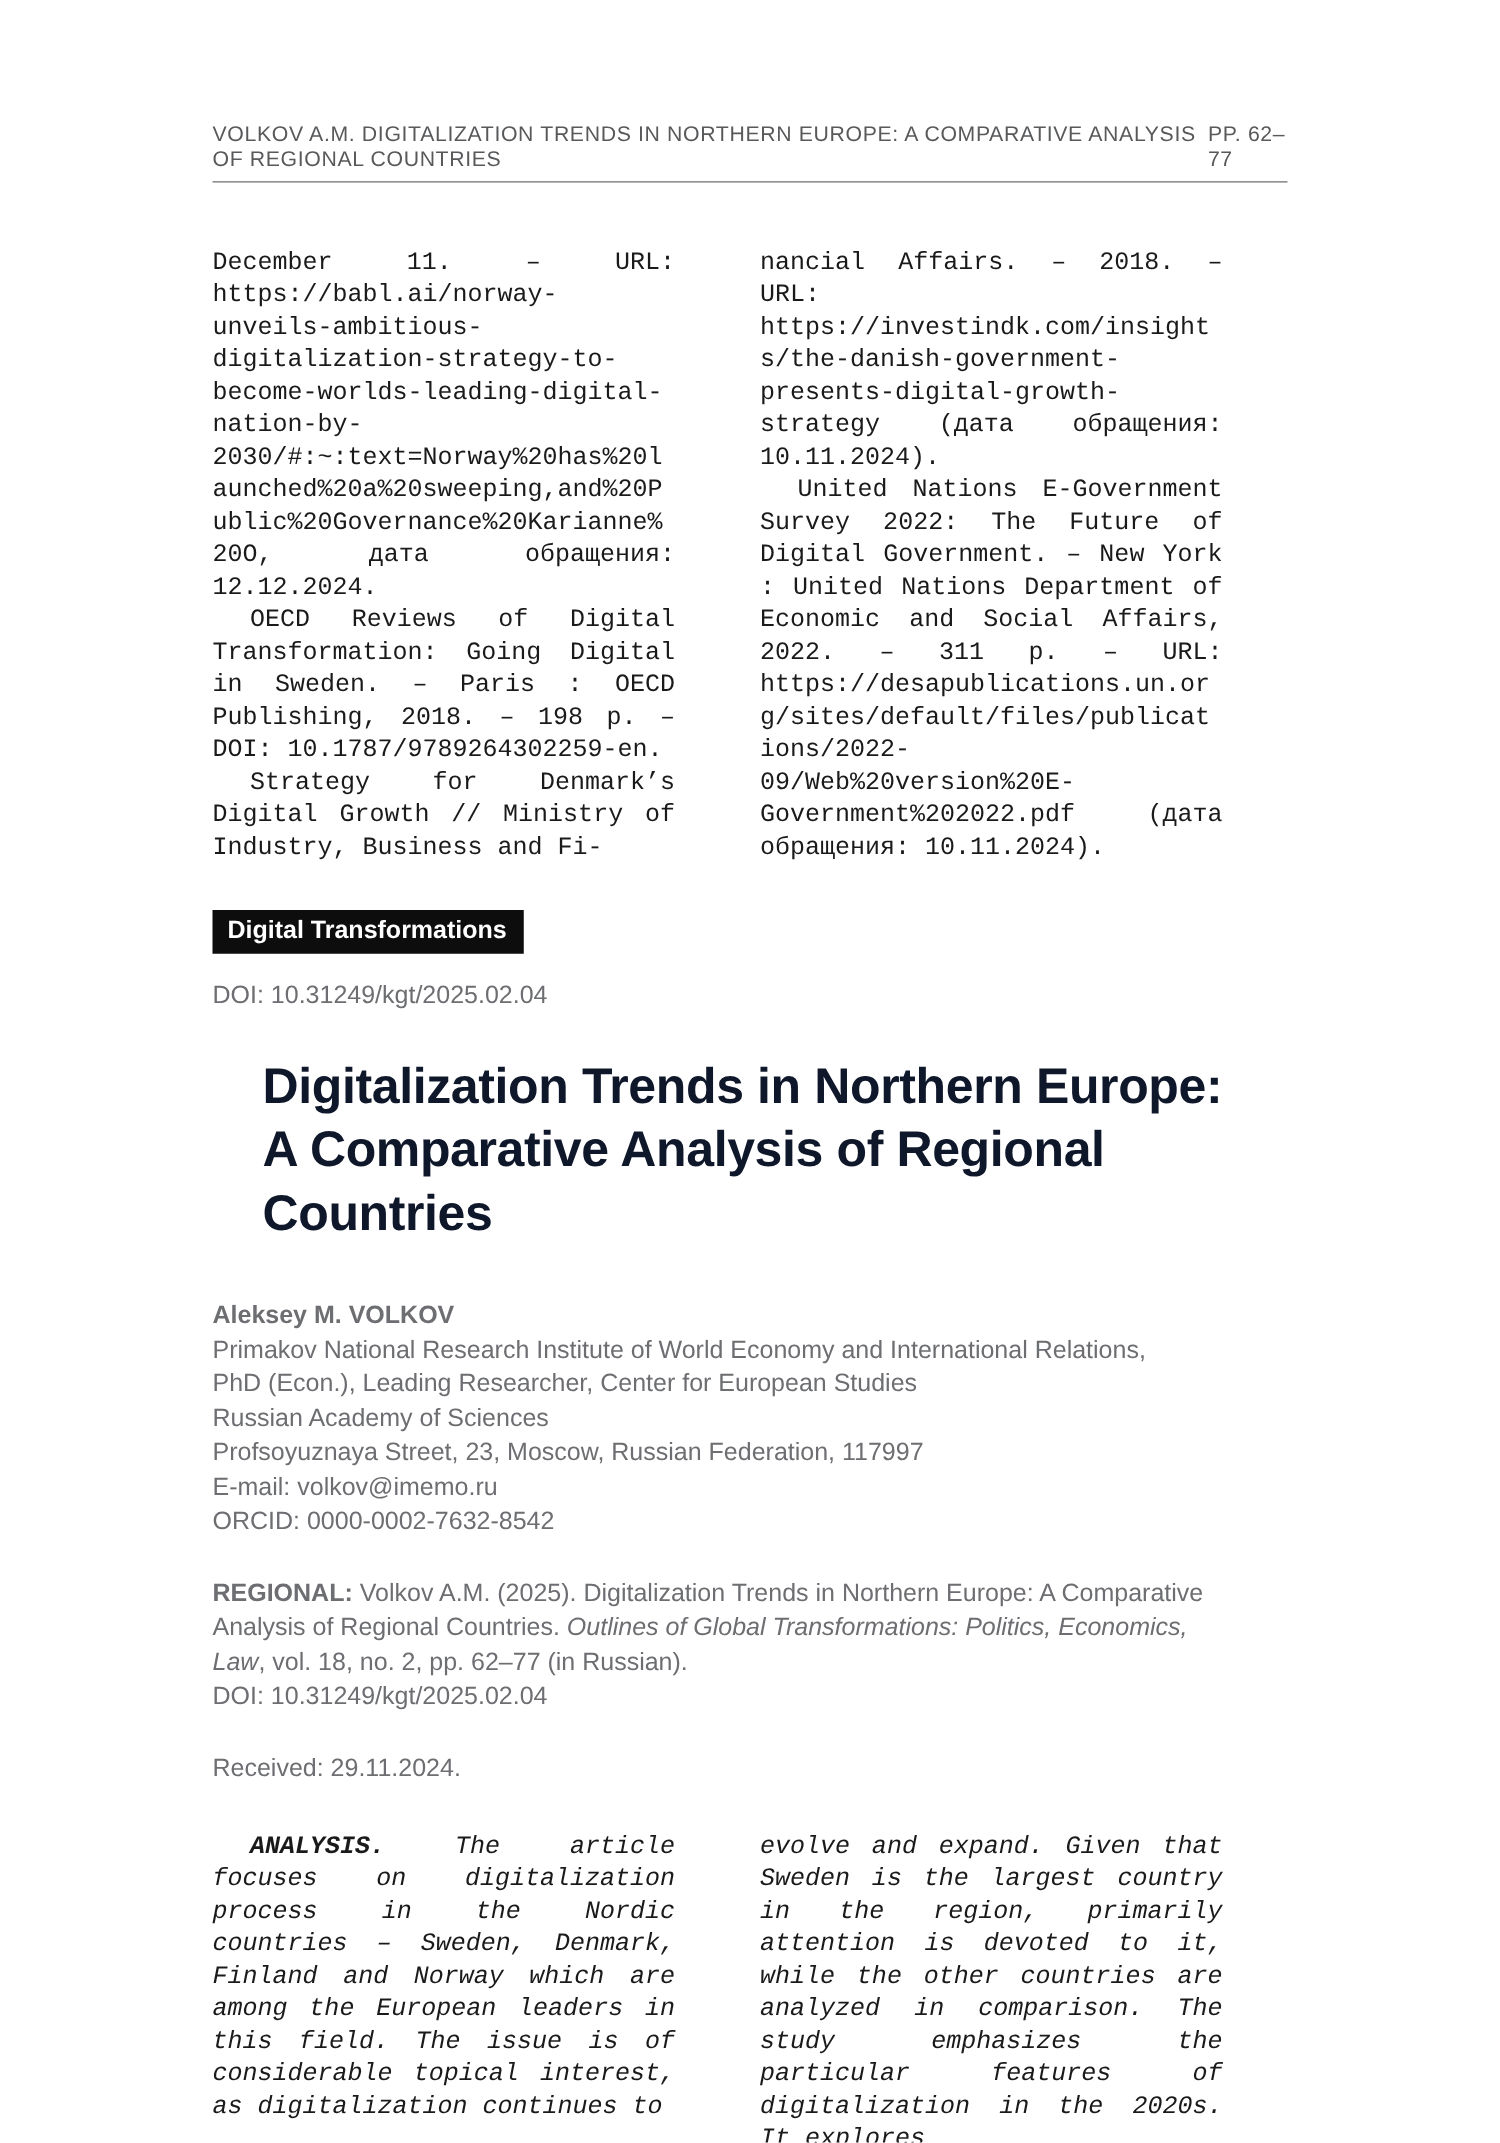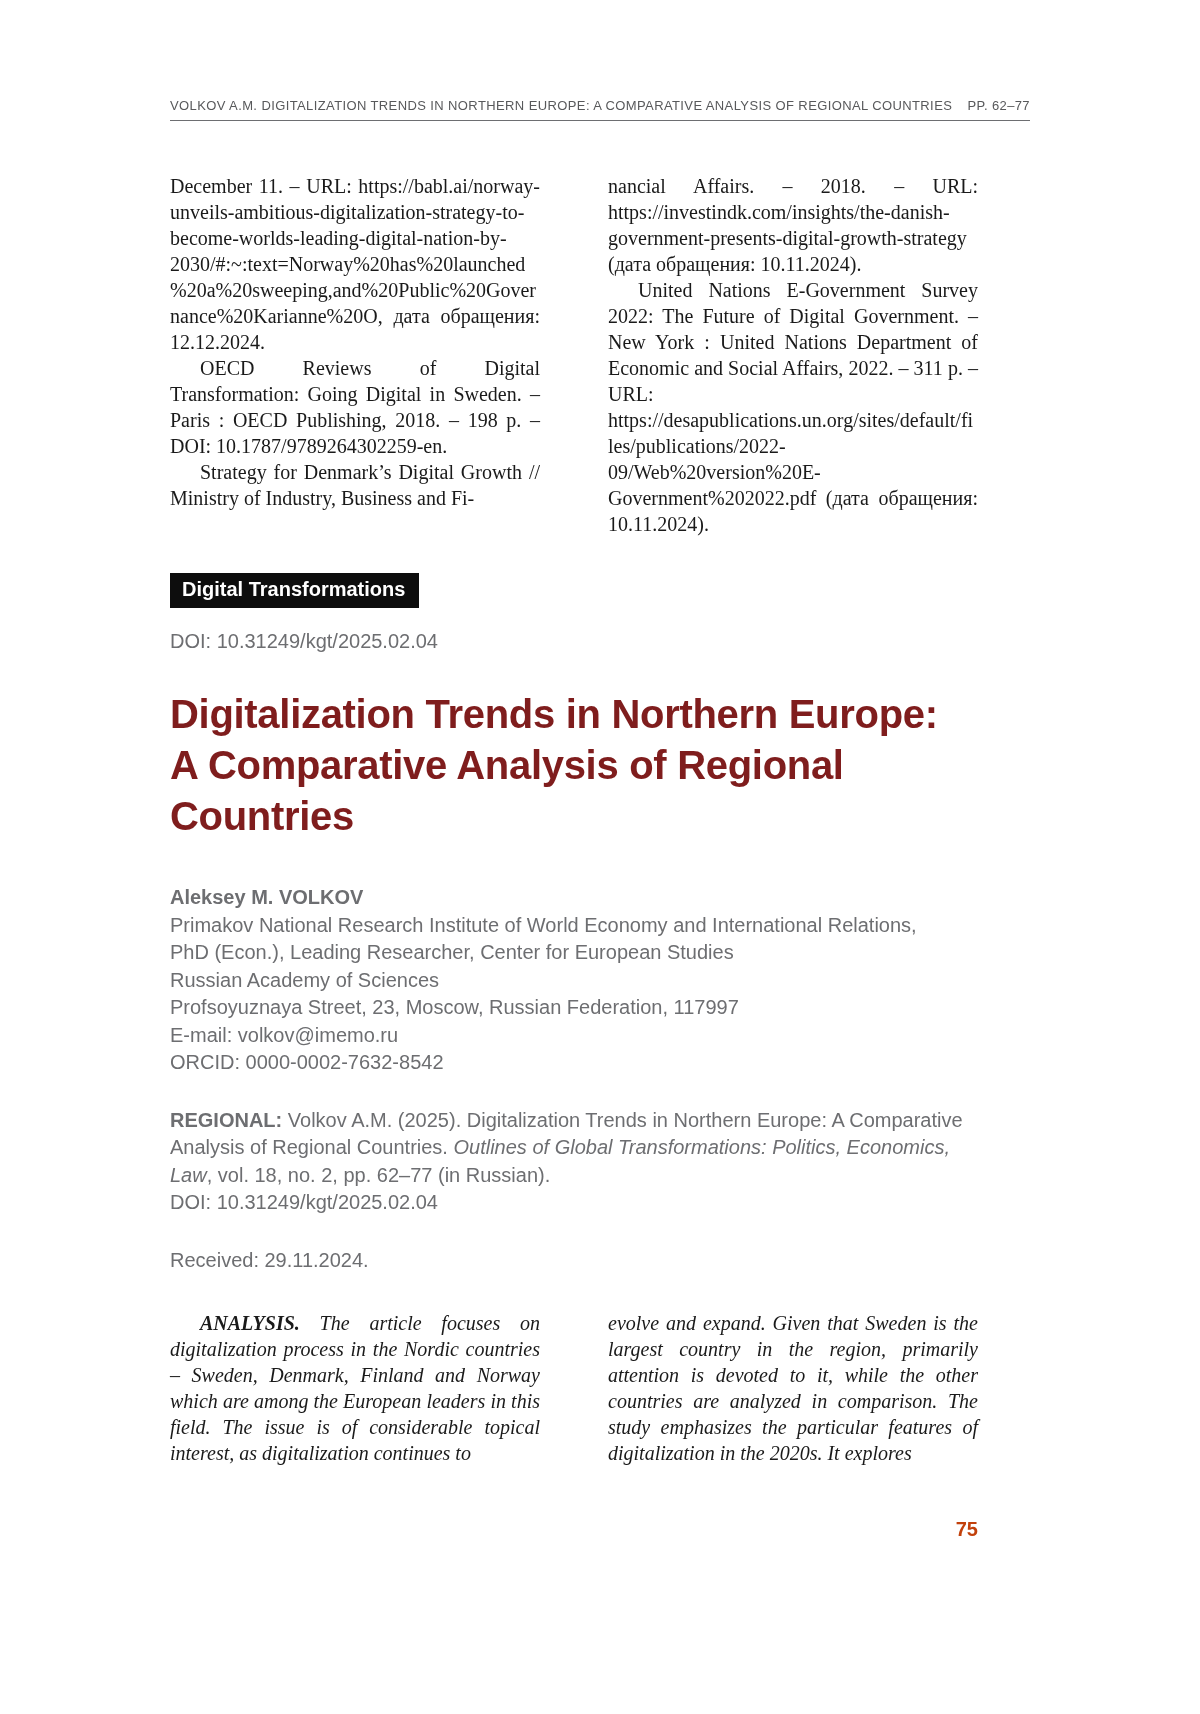--- a/index.html
+++ b/index.html
@@ -9,28 +9,28 @@
     font-family:"Liberation Serif", serif; color:#1a1a1a;
     overflow:hidden;
   }
   .page { position:absolute; inset:0; }
 
   
   .pagehead {
     width:860px; margin:98px 0 0 170px;
     display:flex; justify-content:space-between; align-items:baseline;
     font-family:"Liberation Sans", sans-serif;
-    font-size:13px; letter-spacing:0.03em; color:#58595b;
+    font-size:17px; letter-spacing:0.03em; color:#58595b;
     border-bottom:1.5px solid #6d6e71; padding-bottom:7px;
   }
 
   .content { width:808px; margin-left:170px; }
 
   
-  .cols { display:flex; gap:68px; }
+  .cols { display:flex; gap:68px;font-family:Liberation Mono, monospace; }
   .col { width:382px; }
 
   .refs { margin-top:52px; }
   p.ref {
     font-size:20px; line-height:26px; text-align:justify;
     overflow-wrap:anywhere;
   }
   p.indent { text-indent:30px; }
 
   .badge {
@@ -44,21 +44,21 @@
   .doi-line {
     margin-top:22px;
     font-family:"Liberation Sans", sans-serif;
     font-size:20px; color:#6d6e71;
   }
 
   .title {
     margin-top:36px;
     font-family:"Liberation Sans", sans-serif;
     font-weight:700; font-size:40px; line-height:51px;
-    letter-spacing:-0.3px; color:#7f1d1d;
+    letter-spacing:-0.3px; color:#0f172a;margin-left:40px;
   }
 
   .author {
     margin-top:42px;
     font-family:"Liberation Sans", sans-serif;
     font-size:20px; line-height:27.5px; color:#6d6e71;
   }
   .author .name { font-weight:700; }
 
   .citation {

